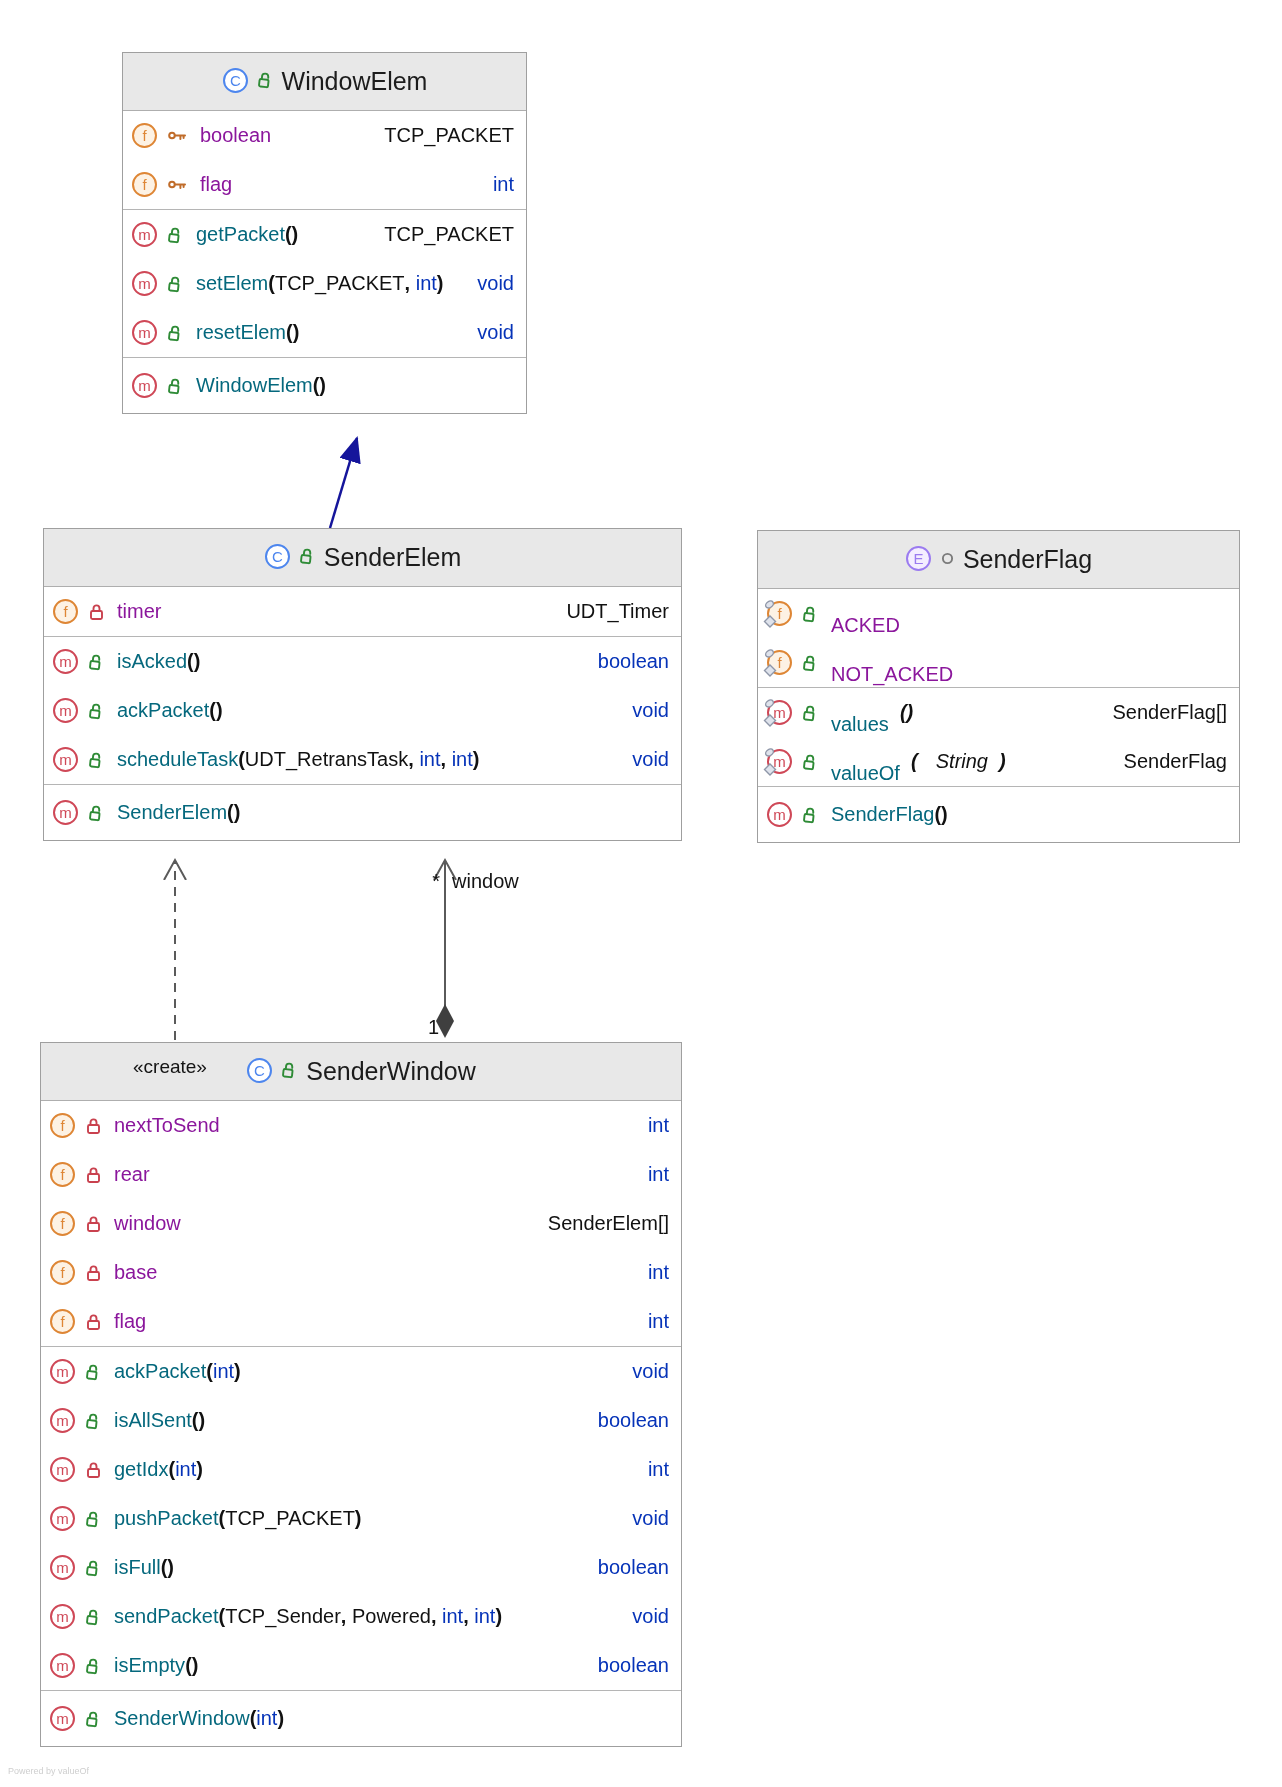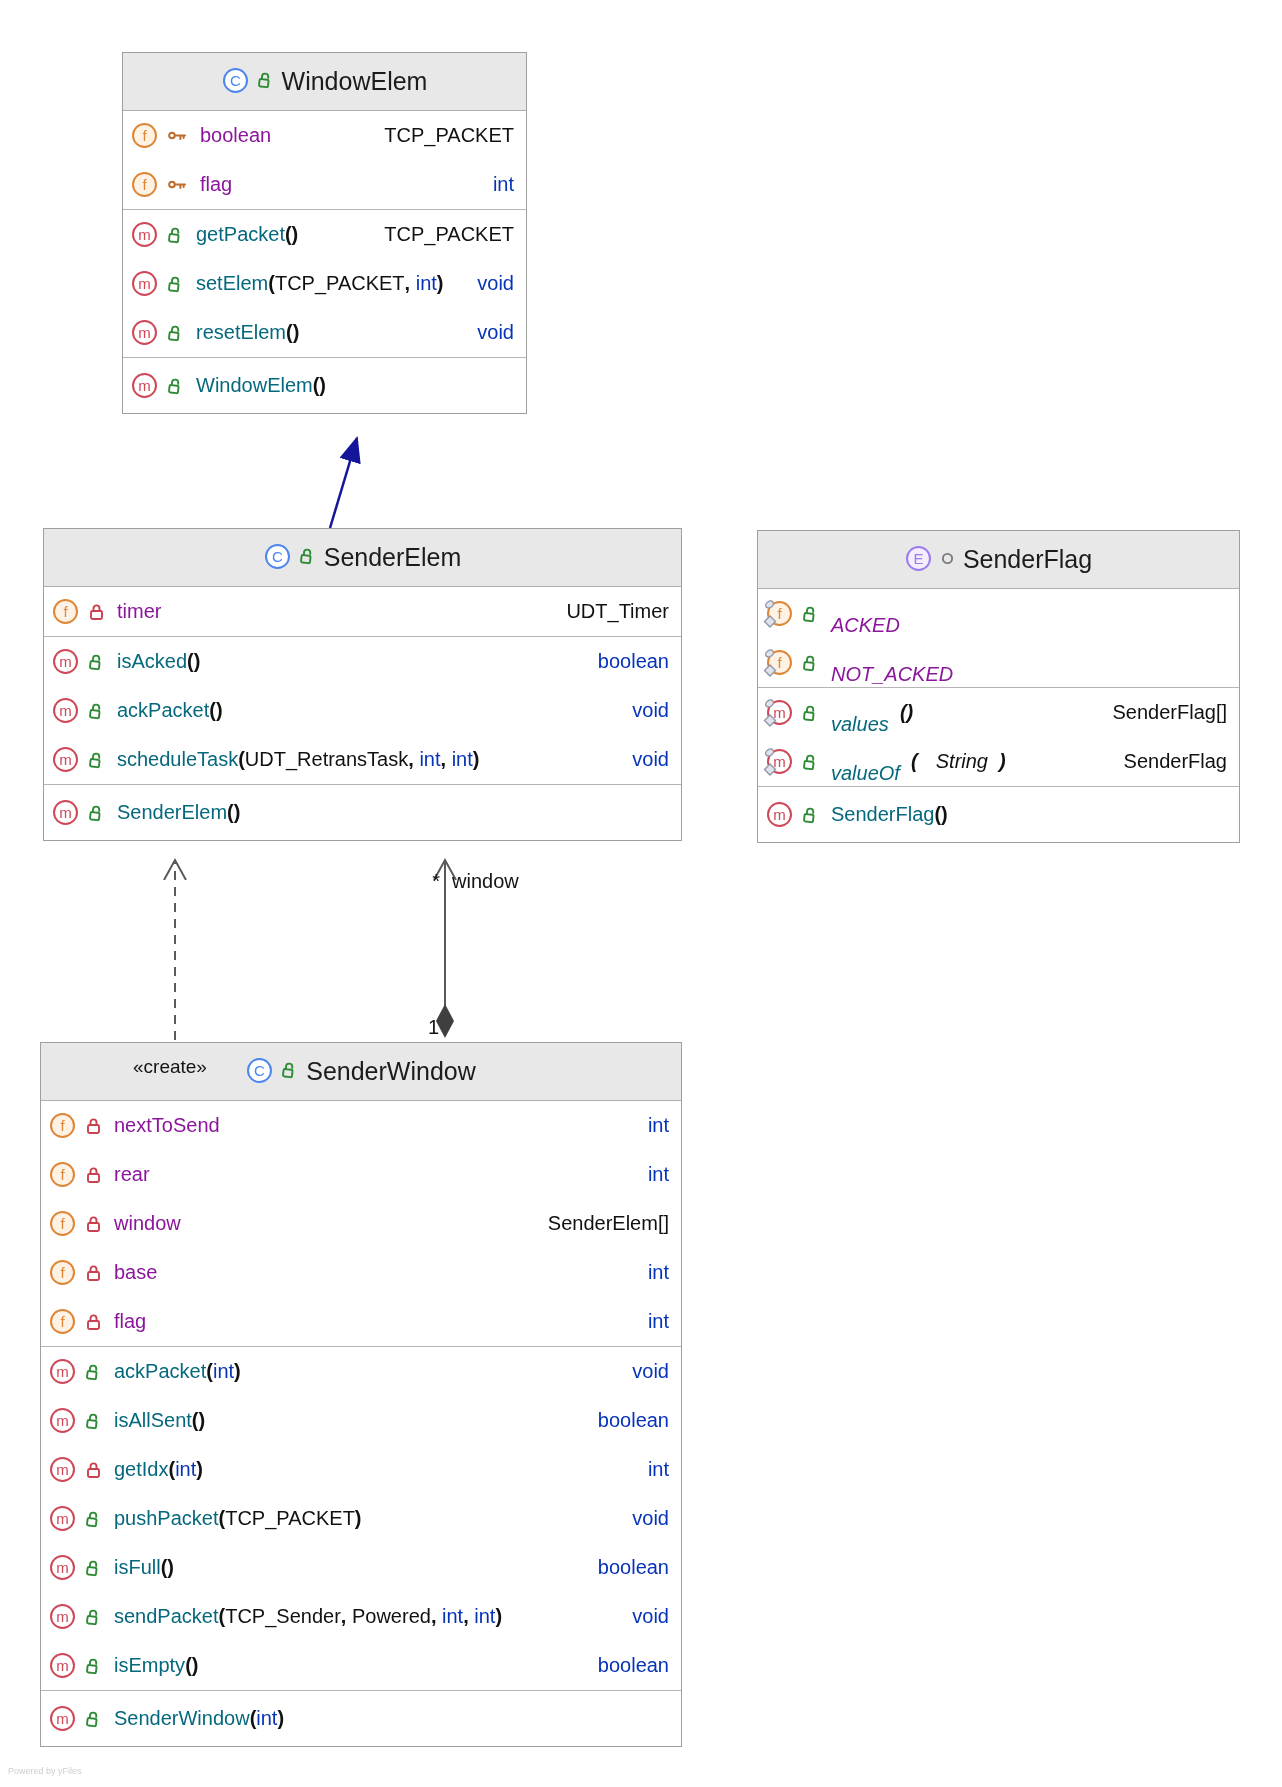--- a/index.html
+++ b/index.html
@@ -11,21 +11,21 @@
       align-items:center;justify-content:center;gap:9px;}
   .hd .title{font-size:25px;color:#1c1c1c;}
   .sec{border-bottom:1px solid #b5b5b5;}
   .sec:last-child{border-bottom:none;padding:3px 0;}
   .row{height:49px;display:flex;align-items:center;padding:0 12px 0 8px;font-size:20px;white-space:pre;}
   .row .icn{flex:0 0 auto;margin-right:10px;display:flex;align-items:center;}
   .row .vis{flex:0 0 auto;margin-right:13px;display:flex;align-items:center;}
   .row .ty{margin-left:auto;padding-left:14px;}
   .fname{color:var(--fld,#8b169c);}
   .mname{color:var(--mth,#05687d);}
-  .it{font-style:italic;margin-top:24px;}
+  .it{margin-top:24px;}
   .tk-b{font-weight:700;color:#111;}
   .tk-bi{font-weight:700;font-style:italic;color:#111;}
   .tk-c{color:#111;}
   .tk-ci{color:#111;font-style:italic;margin-left:18px;}
   .tk-p{color:var(--prim,#0633b8);}
   .ty-c{color:#111;}
   .ty-p{color:var(--prim,#0633b8);}
   .edge-label{position:absolute;font-size:20px;color:#141414;}
   .lbl-create{font-size:19px;z-index:5;}
   .watermark{position:absolute;left:8px;top:1766px;font-size:9px;color:#cfcfcf;}
@@ -385,14 +385,14 @@
               <text x="13.5" y="19" text-anchor="middle" font-size="15" fill="#cf4857" font-family="&quot;Liberation Sans&quot;,sans-serif">m</text>
             </svg></span><span class="vis"><svg width="15" height="18" viewBox="0 0 15 18" style="overflow: visible;">
               <g transform="rotate(6 7 10)">
                 <rect x="1.5" y="8.5" width="9" height="7.5" rx="1.5" fill="none" stroke="#2e8b36" stroke-width="1.9"></rect>
                 <path d="M3.6,8.5 V6.2 A3.1,3.1 0 0 1 9.8,5.4 L9.9,6.6" fill="none" stroke="#2e8b36" stroke-width="1.9" stroke-linecap="round"></path>
               </g>
             </svg></span><span class="mname">SenderWindow</span><span class="tk-b">(</span><span class="tk-p">int</span><span class="tk-b">)</span></div>
       </div>
     </div>
 
-  <span class="watermark">Powered by yFiles</span>
+  <span class="watermark">Powered by valueOf</span>
 </div>
 
 </body></html>

